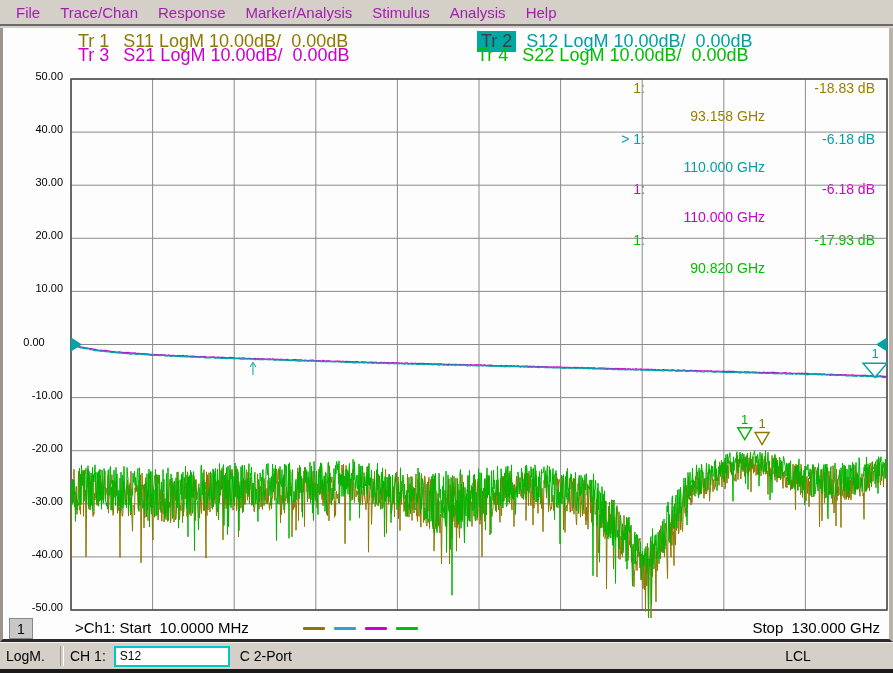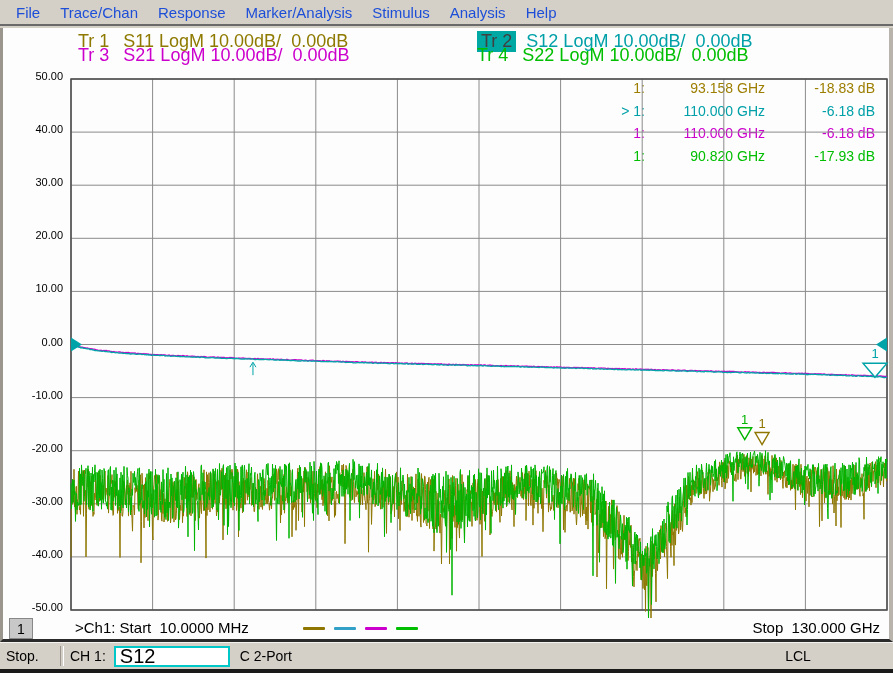--- a/index.html
+++ b/index.html
@@ -8,41 +8,41 @@
     background:#d4d0c8;
     font-family:"Liberation Sans","DejaVu Sans",sans-serif;
     -webkit-font-smoothing:antialiased;
   }
   
   .menubar{
     position:absolute;left:0;top:0;width:893px;height:26px;
     background:#d4d0c8;border-bottom:2px solid #6a6a6a;
     display:flex;align-items:center;padding-left:6px;box-sizing:border-box;
   }
-  .menu-item{font-size:15px;color:#1d4ed8;padding:2px 10px;cursor:default;white-space:nowrap;text-align:right;}
+  .menu-item{font-size:15px;color:#a21caf;padding:2px 10px;cursor:default;white-space:nowrap;text-align:right;}
   
   .main{
     position:absolute;left:0;top:28px;width:893px;height:614px;
     background:#fdfdfd;box-sizing:border-box;
     border-left:3px solid #9a968e;border-right:4px solid #b8b4ac;
     border-bottom:3px solid #2a2a2a;
   }
   .main-inner{position:absolute;left:0;top:0;right:0;bottom:0;}
   
   .legend-item{position:absolute;font-size:18px;white-space:pre;display:flex;align-items:center;z-index:5;}
   .legend-id{margin-right:14px;}
   .legend-id.selected{padding:0 4px;margin-right:10px;}
   
   .ylab{position:absolute;width:58px;text-align:right;font-size:11px;color:#000;z-index:5;}
   
   .readouts{position:absolute;left:570px;top:53px;z-index:1;}
   .readout-row{display:flex;font-size:14px;line-height:15px;margin-bottom:7.5px;white-space:pre;}
   .readout-row span{display:inline-block;text-align:right;}
   .ro-label{width:72px;}
-  .ro-freq{width:120px;}
+  .ro-freq{width:120px;margin-top:28px;}
   .ro-value{width:110px;}
   
   #plot-svg{position:absolute;left:0;top:0;z-index:2;pointer-events:none;}
   
   .stim{position:absolute;left:0;top:590px;width:100%;height:22px;z-index:5;font-size:15px;color:#000;}
   .chan-badge{
     position:absolute;left:6px;top:0;width:22px;height:19px;background:#c8c8c8;
     border:1px solid #888;display:flex;align-items:center;justify-content:center;
     font-size:14px;color:#000;
   }
@@ -53,21 +53,21 @@
   
   .statusbar{
     position:absolute;left:0;top:642px;width:893px;height:27px;background:#d4d0c8;
     border-top:1px solid #f4f2ee;box-sizing:border-box;
     display:flex;align-items:center;font-size:14px;color:#000;
   }
   .sb-panel{display:flex;align-items:center;height:20px;padding:0 6px;box-sizing:border-box;}
   .sb-sep{width:2px;height:20px;border-left:1px solid #9a968e;border-right:1px solid #fff;}
   .meas-box{
     background:#fff;border:2px solid #00c8c8;width:108px;height:17px;
-    margin-left:8px;display:flex;align-items:center;padding-left:4px;font-size:20px;color:#000;
+    margin-left:8px;display:flex;align-items:center;padding-left:4px;font-size:12px;color:#000;
   }
   .bottom-strip{position:absolute;left:0;top:669px;width:893px;height:4px;background:#1a1a1a;}
 </style>
 </head>
 <body>
 
 <div class="menubar">
   <span class="menu-item">File</span>
   <span class="menu-item">Trace/Chan</span>
   <span class="menu-item">Response</span>
@@ -92,21 +92,21 @@
     <div class="legend-item" style="left: 474px; top: 17px; color: rgb(0, 190, 0);">
       <span class="legend-id">Tr 4</span><span>S22 LogM 10.00dB/  0.00dB</span>
     </div>
 
     <div id="ylabels">
         <div class="ylab" style="left: 2px; top: 42px;">50.00</div>
         <div class="ylab" style="left: 2px; top: 95.1px;">40.00</div>
         <div class="ylab" style="left: 2px; top: 148.2px;">30.00</div>
         <div class="ylab" style="left: 2px; top: 201.3px;">20.00</div>
         <div class="ylab" style="left: 2px; top: 254.4px;">10.00</div>
-        <div class="ylab" style="left: 2px; top: 307.5px;">0.00</div>
+        <div class="ylab" style="left: 2px; top: 307.5px; text-align: center;">0.00</div>
         <div class="ylab" style="left: 2px; top: 360.6px;">-10.00</div>
         <div class="ylab" style="left: 2px; top: 413.7px;">-20.00</div>
         <div class="ylab" style="left: 2px; top: 466.8px;">-30.00</div>
         <div class="ylab" style="left: 2px; top: 519.9px;">-40.00</div>
         <div class="ylab" style="left: 2px; top: 573px;">-50.00</div>
       </div>
 
     <div class="readouts">
       <div class="readout-row" style="color: rgb(156, 126, 0);">
         <span class="ro-label">1:</span><span class="ro-freq">93.158 GHz</span><span class="ro-value">-18.83 dB</span>
@@ -171,21 +171,21 @@
         <span class="stim-dash" style="background: rgb(204, 0, 204);"></span>
         <span class="stim-dash" style="background: rgb(0, 190, 0);"></span>
       </span>
       <span class="stim-stop">Stop  130.000 GHz</span>
     </div>
   </div>
 </div>
 
 <div class="statusbar">
   <div class="sb-panel" style="width:60px;">
-    <span>Stop.</span>
+    <span>LogM.</span>
   </div>
   <div class="sb-sep"></div>
   <div class="sb-panel">
     <span>CH 1:</span>
     <span class="meas-box">S12</span>
     <span style="margin-left:10px;">C  2-Port</span>
   </div>
   <div class="sb-panel" style="margin-left:auto;width:190px;justify-content:center;">
     <span>LCL</span>
   </div>

